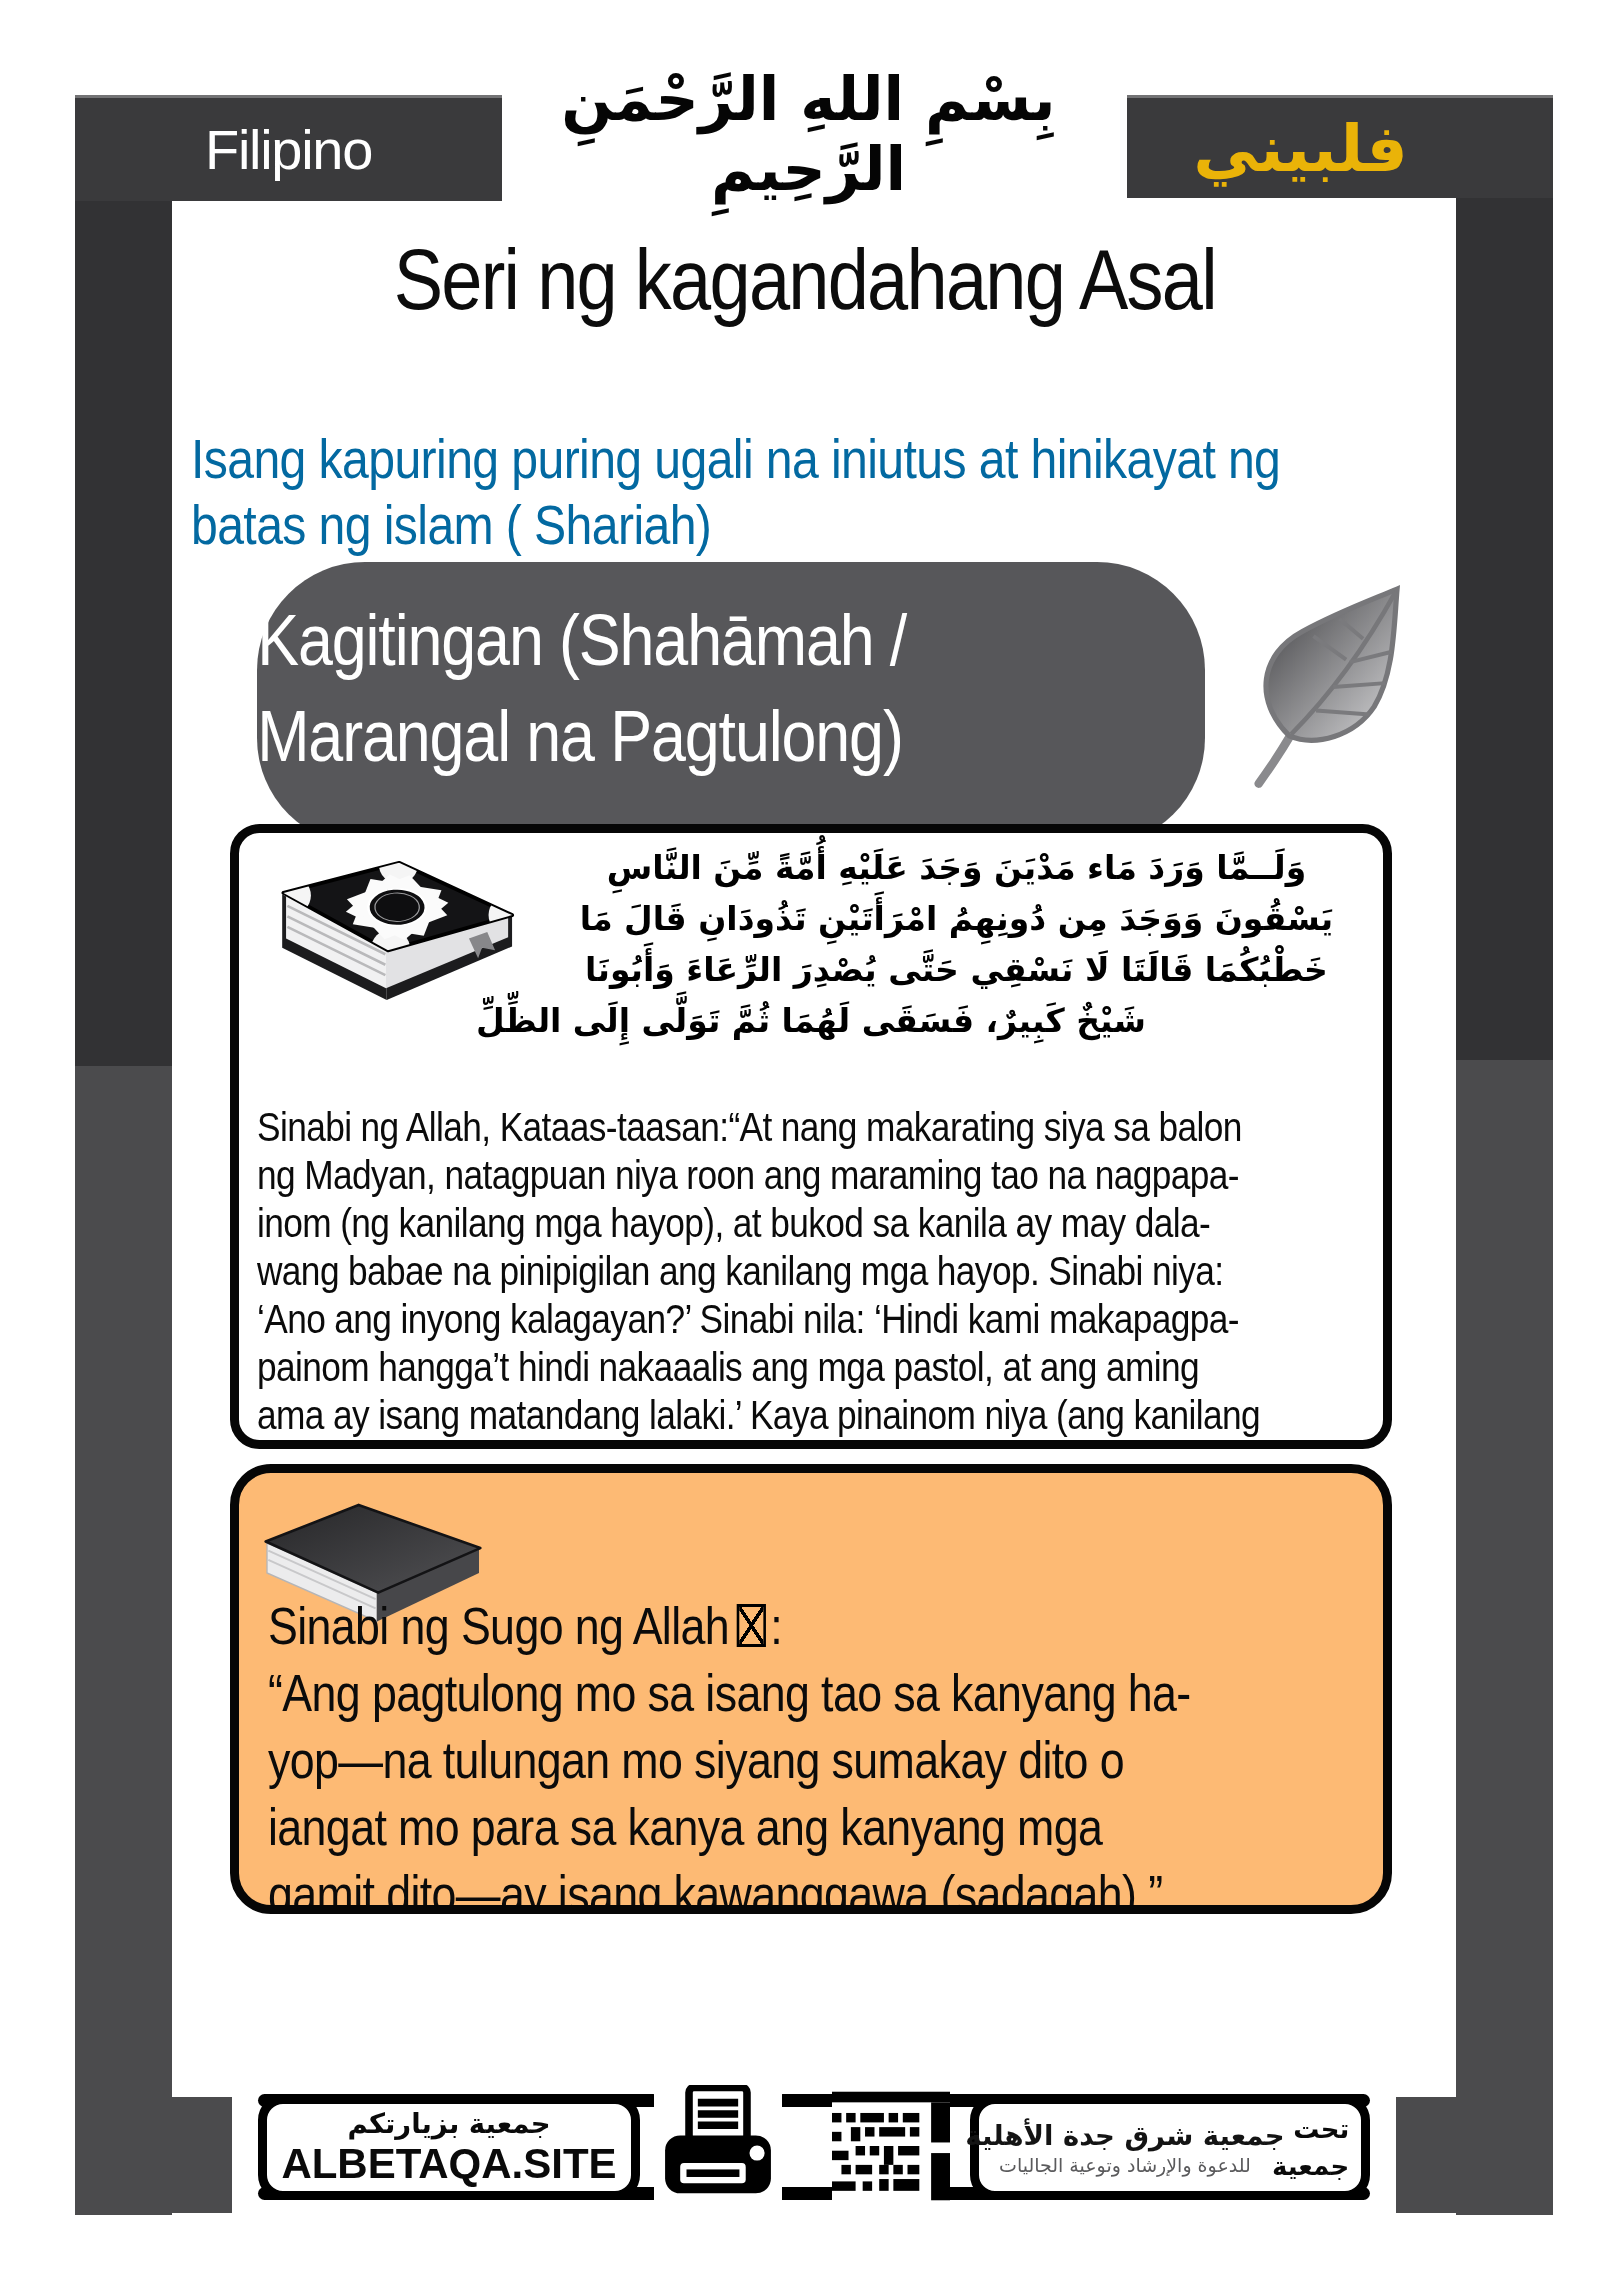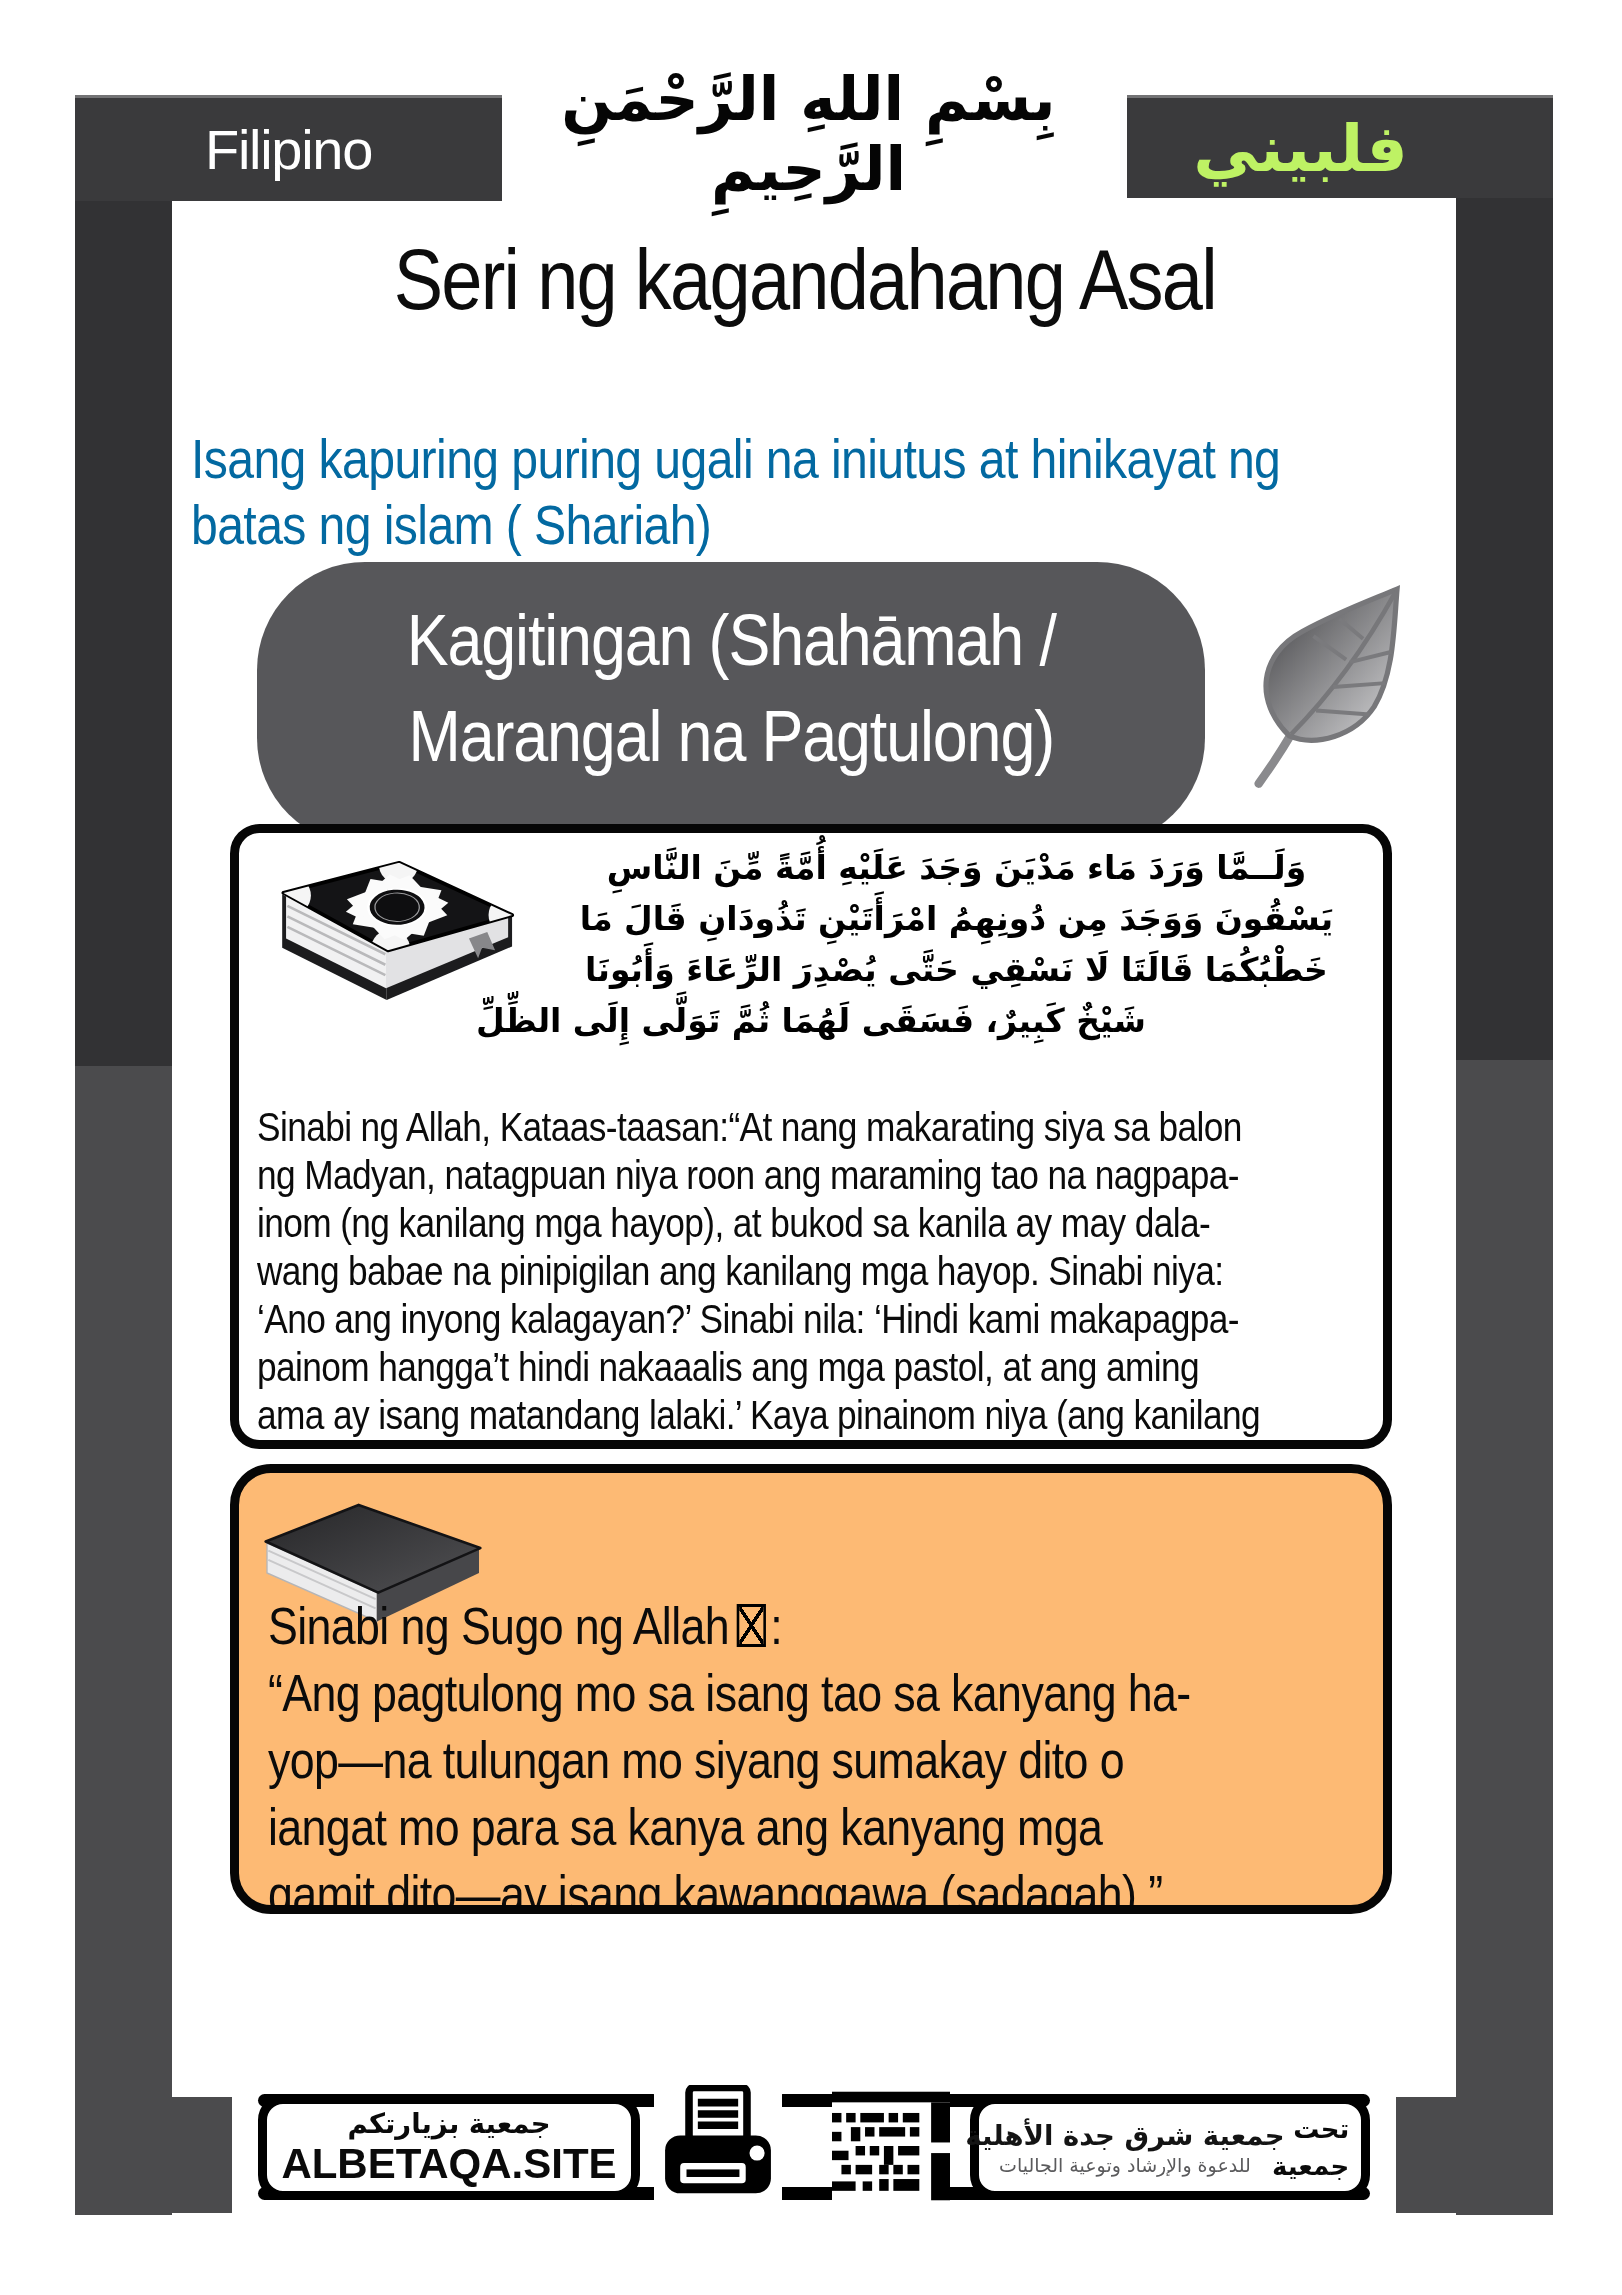--- a/index.html
+++ b/index.html
@@ -14,34 +14,34 @@
   .right-bar{left:1456px;top:95px;width:97px;height:2120px;
     background:linear-gradient(to bottom,#323234 0%,#323234 45.5%,#4b4b4d 45.5%,#4b4b4d 100%);}
   .left-foot{left:75px;top:2097px;width:157px;height:116px;background:#4b4b4d;}
   .right-foot{left:1396px;top:2097px;width:157px;height:116px;background:#4b4b4d;}
   
   .lang-box{left:75px;top:95px;width:427px;height:103px;background:#3a3a3c;
     border-top:3.3px solid #737375;display:flex;align-items:center;justify-content:center;
     color:#fff;font-size:56px;letter-spacing:-1.3px;}
   .lang-box-ar{left:1127px;top:95px;width:426px;height:103px;background:#3a3a3c;
     border-top:3.3px solid #737375;display:flex;align-items:center;justify-content:center;
-    padding-right:79px;box-sizing:border-box;color:#bef264;font-size:65px;font-weight:bold;
+    padding-right:79px;box-sizing:border-box;color:#eab308;font-size:65px;font-weight:bold;
     font-family:"DejaVu Sans",sans-serif;direction:rtl;}
   .bismillah{left:491px;top:36px;width:635px;height:196px;display:flex;align-items:center;justify-content:center;
     font-family:"DejaVu Sans",sans-serif;direction:rtl;font-weight:bold;font-size:60px;color:#050505;text-align:center;}
   .series-title{left:183px;top:230px;width:1243px;text-align:center;
     font-size:86px;letter-spacing:-2px;color:#0c0c0c;}
   .series-subtitle{left:191px;top:360px;width:1217px;font-size:56px;line-height:66px;
     letter-spacing:-0.7px;color:#0369a1;white-space:pre-line;}
   
   .cond-l{transform:scaleX(0.86);transform-origin:0 0;width:116.3%;}
   .cond-c{transform:scaleX(0.86);transform-origin:50% 0;width:116.3%;margin-left:-8.15%;}
   
   .bubble{left:257px;top:562px;width:948px;height:284px;background:#57575a;border-radius:108px;
-    color:#fff;text-align:center;box-sizing:border-box;padding-top:30px;}
+    color:#fff;text-align:left;box-sizing:border-box;padding-top:30px;}
   .bubble-text{font-size:73px;line-height:96px;letter-spacing:-1.3px;white-space:pre-line;}
   
   .qbox{left:230px;top:824px;width:1162px;height:625px;background:#fff;border:9.8px solid #060606;
     border-radius:29.4px;box-sizing:border-box;padding:9.2px 18.3px 6.5px 18.3px;overflow:hidden;}
   .quran-icon{left:13px;top:22px;width:285px;height:145px;}
   .float-spacer{float:left;width:291px;height:149px;}
   .verse{direction:rtl;font-family:"DejaVu Sans",sans-serif;font-weight:bold;
     font-size:33px;line-height:51px;text-align:center;color:#000;}
   .translation{clear:left;margin-top:9.2px;font-size:41px;line-height:48px;color:#0b0b0b;white-space:pre-line;letter-spacing:-0.7px;}
   .hbox{left:230px;top:1464px;width:1162px;height:450px;background:#fdba74;border:9.8px solid #060606;

